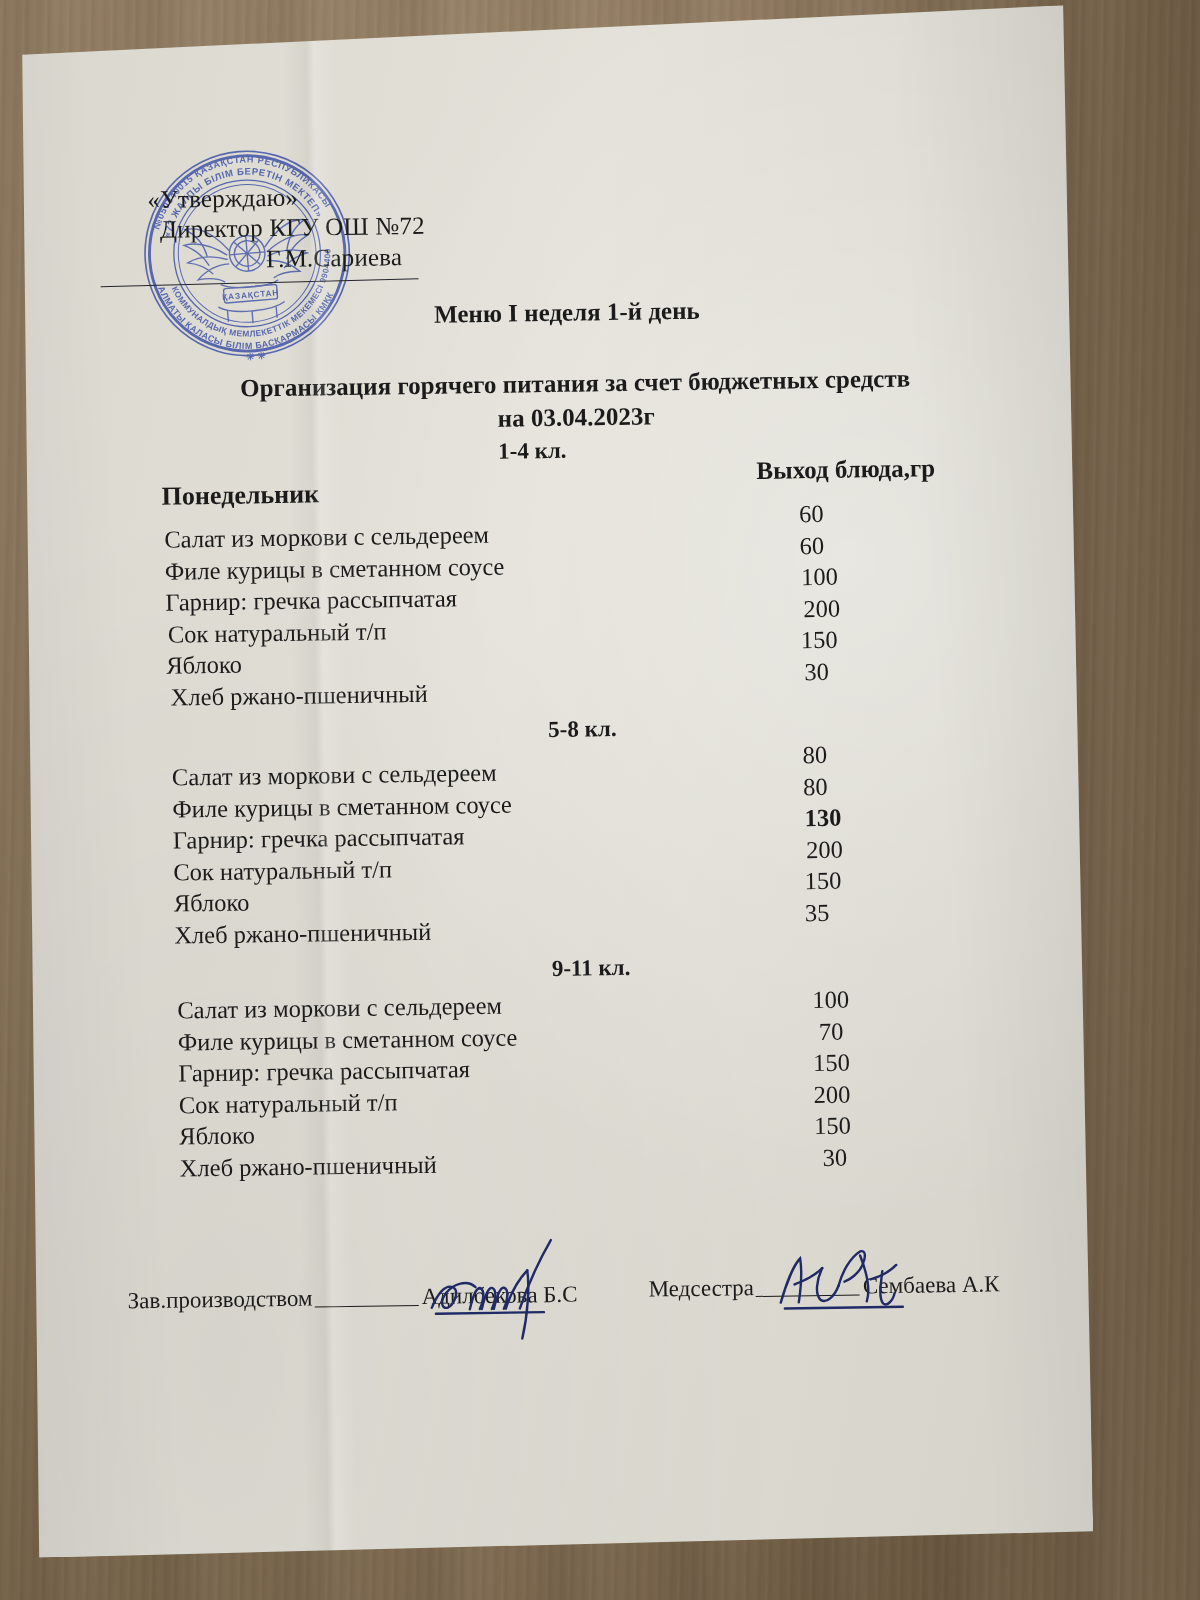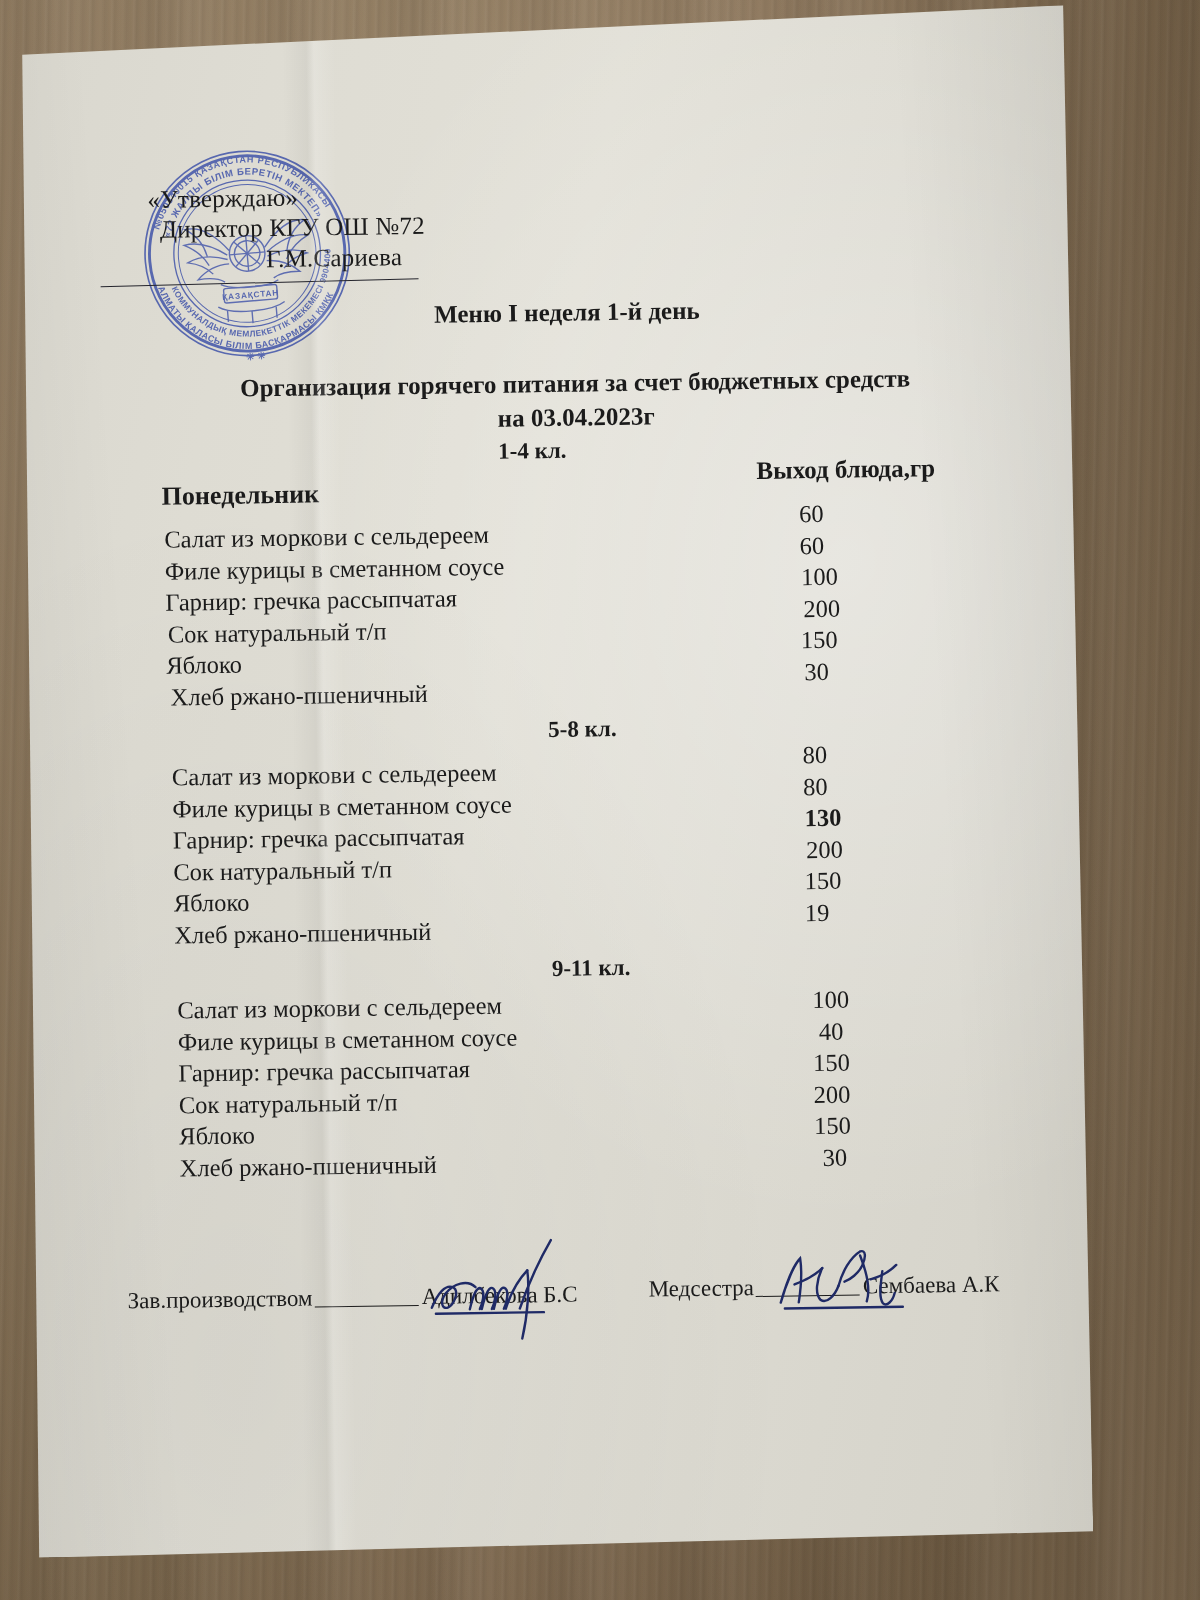--- a/index.html
+++ b/index.html
@@ -301,34 +301,34 @@
       <div class="dish">Сок натуральный т/п</div>
       <div class="dish">Яблоко</div>
       <div class="dish">Хлеб ржано-пшеничный</div>
     </div>
     <div class="val-col" id="vals-2">
       <div class="val">80</div>
       <div class="val">80</div>
       <div class="val">130</div>
       <div class="val">200</div>
       <div class="val">150</div>
-      <div class="val">19</div>
+      <div class="val">35</div>
     </div>
 
     <div class="dish-col" id="dishes-3">
       <div class="dish">Салат из моркови с сельдереем</div>
       <div class="dish">Филе курицы в сметанном соусе</div>
       <div class="dish">Гарнир: гречка рассыпчатая</div>
       <div class="dish">Сок натуральный т/п</div>
       <div class="dish">Яблоко</div>
       <div class="dish">Хлеб ржано-пшеничный</div>
     </div>
     <div class="val-col" id="vals-3">
       <div class="val">100</div>
-      <div class="val">40</div>
+      <div class="val">70</div>
       <div class="val">150</div>
       <div class="val">200</div>
       <div class="val">150</div>
       <div class="val">30</div>
     </div>
 
     <div id="footer">
 
       <div class="sig-group" id="sig-prod">
         <span class="sig-label">Зав.производством</span><span class="sig-rule"></span><span class="sig-name">Адилбекова Б.С</span>

